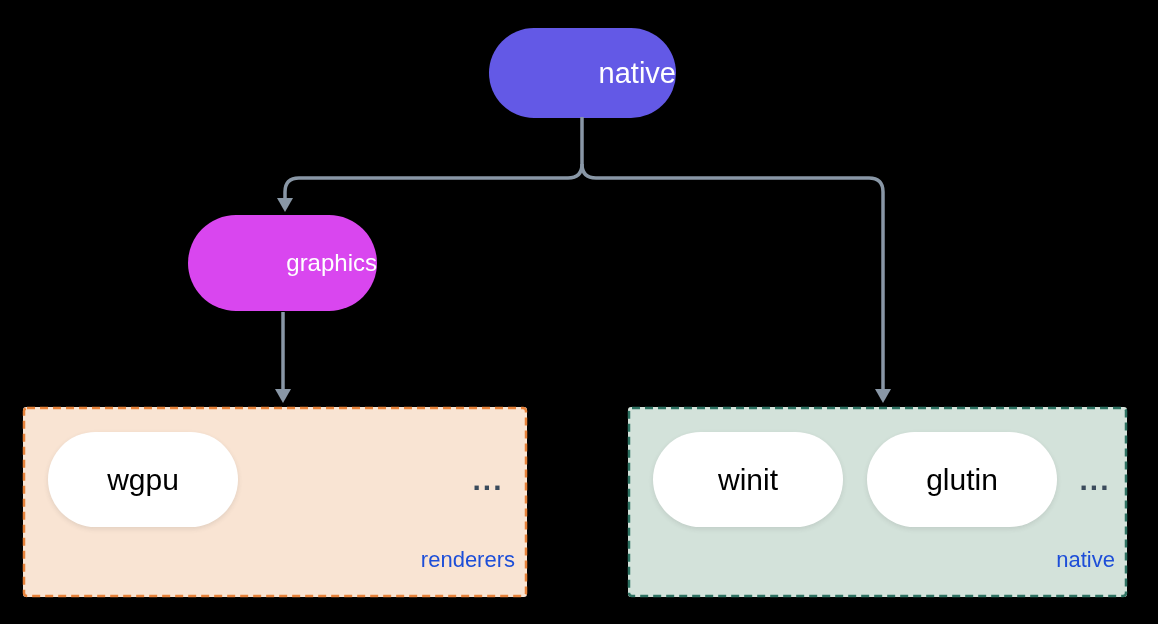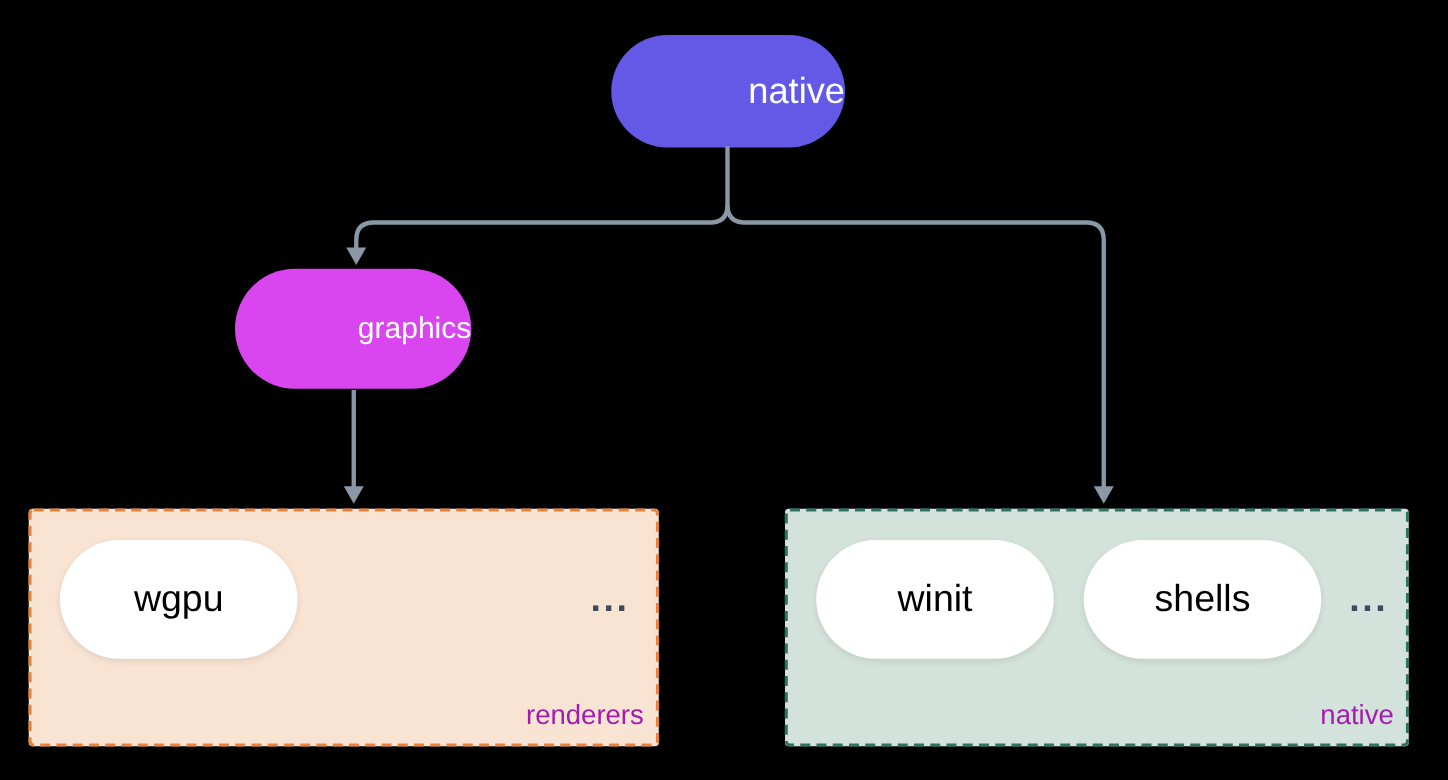--- a/index.html
+++ b/index.html
@@ -95,22 +95,22 @@
     color: #3b4b5c;
     font-size: 30px;
     font-weight: bold;
     letter-spacing: 2px;
   }
   .group-renderers .ellipsis { left: 430px; }
   .group-shells .ellipsis { left: 432px; }
   .group-label {
     position: absolute;
     right: 12px;
-    bottom: 12px;
-    color: #a21caf;
+    bottom: 24px;
+    color: #1d4ed8;
     font-size: 22px;
   }
 </style>
 </head>
 <body>
 
 <div id="stage">
 
   <svg id="edges" viewBox="0 0 1158 624" xmlns="http://www.w3.org/2000/svg">
 
@@ -136,18 +136,18 @@
   </div>
 
   <div class="group group-renderers">
     <div class="pill pill-1">wgpu</div>
     <div class="ellipsis">...</div>
     <div class="group-label">renderers</div>
   </div>
 
   <div class="group group-shells">
     <div class="pill pill-1">winit</div>
-    <div class="pill pill-2">shells</div>
+    <div class="pill pill-2">glutin</div>
     <div class="ellipsis">...</div>
     <div class="group-label">native</div>
   </div>
 
 </div>
 
 </body></html>

